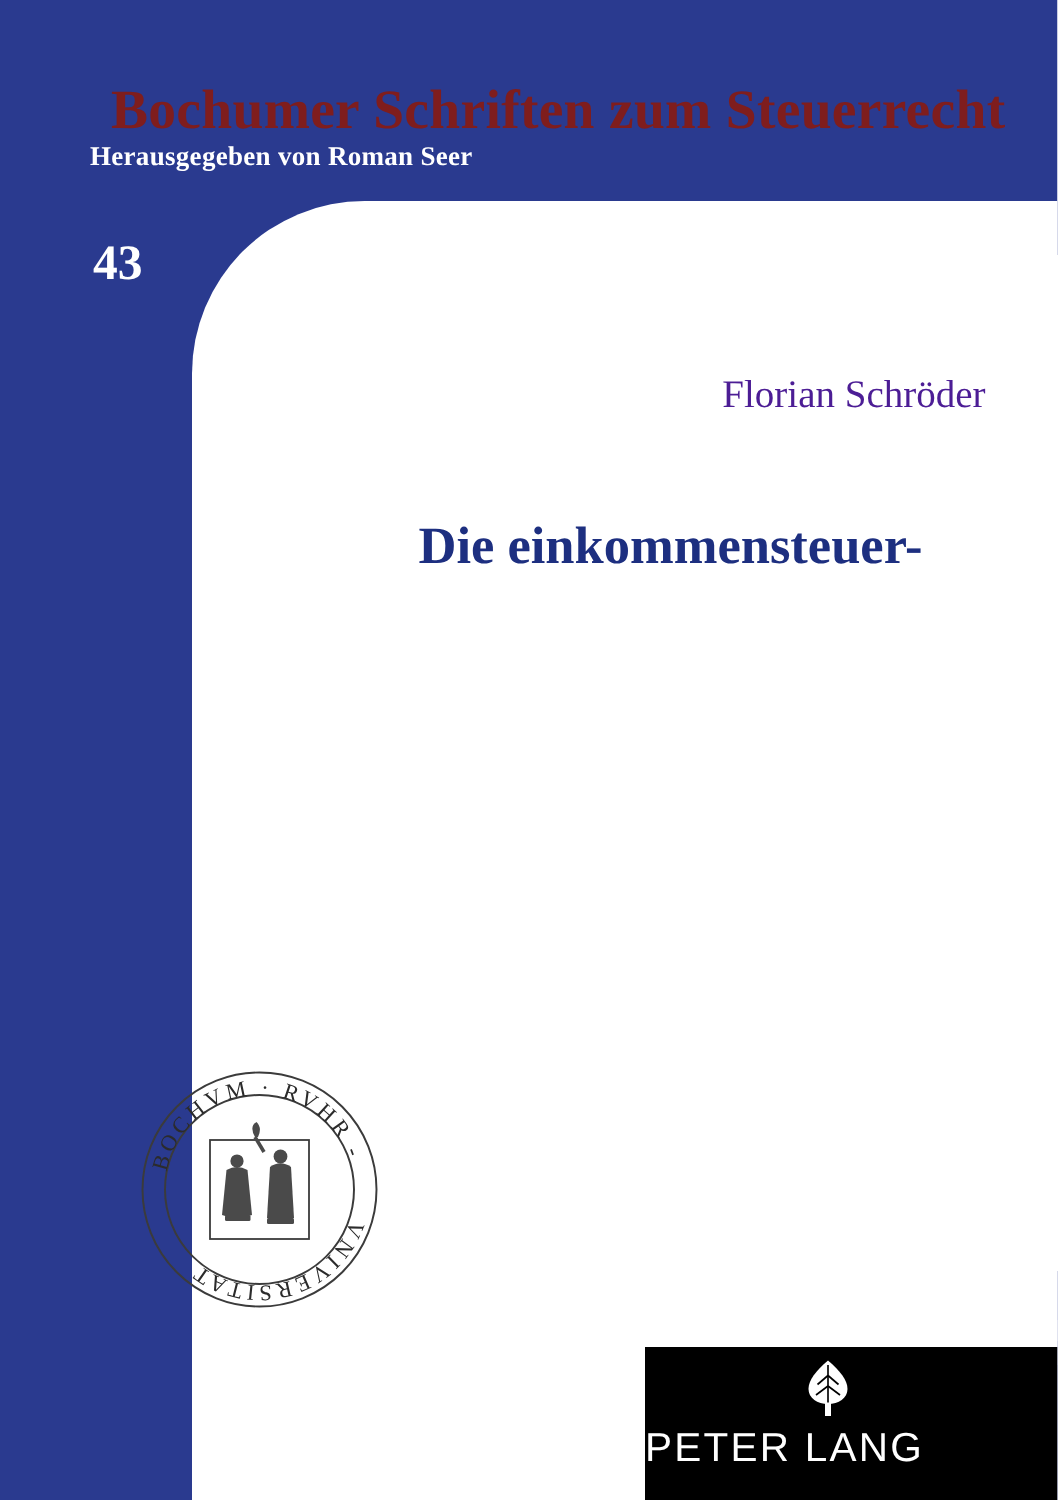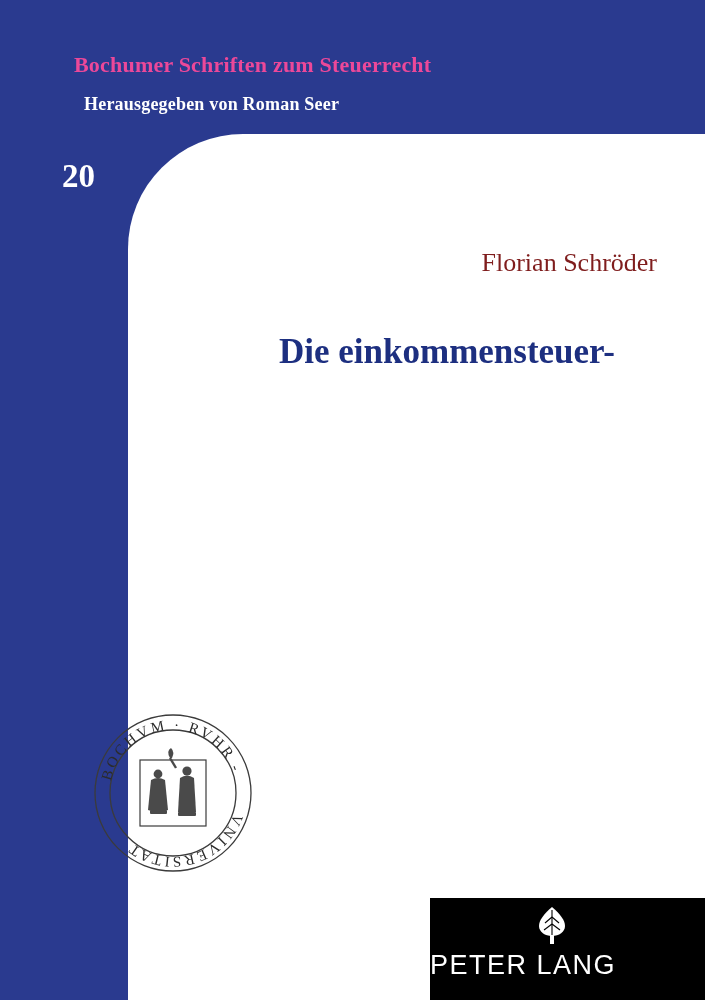--- a/index.html
+++ b/index.html
@@ -39,30 +39,30 @@
     top: 0;
     width: 705px;
     height: 140px;
     z-index: 4;
   }
   .series-title {
     position: absolute;
     left: 74px;
     top: 52px;
     width: 600px;
-    color: #ec4899;
-    font-family: "Liberation Serif", serif;
-    font-weight: bold;
-    font-size: 22px;
+    color: #7f1d1d;
+    font-family: "Liberation Serif", serif;
+    font-weight: bold;
+    font-size: 37px;
     letter-spacing: 0.2px;
     white-space: nowrap;
   }
   .series-editor {
     position: absolute;
-    left: 84px;
+    left: 60px;
     top: 94px;
     width: 600px;
     color: #ffffff;
     font-family: "Liberation Serif", serif;
     font-weight: bold;
     font-size: 18px;
     letter-spacing: 0.2px;
     white-space: nowrap;
   }
 
@@ -145,29 +145,29 @@
   .author {
     position: absolute;
     left: 0;
     top: 248px;
     width: 705px;
     padding-right: 48px;
     box-sizing: border-box;
     text-align: right;
     font-family: "Liberation Serif", serif;
     font-size: 26px;
-    color: #7f1d1d;
+    color: #4c1d95;
     z-index: 7;
   }
 
   
   .title-block {
     position: absolute;
     left: 150px;
-    top: 326px;
+    top: 338px;
     width: 510px;
     padding-right: 45px;
     box-sizing: border-box;
     text-align: right;
     color: #1d2f80;
     font-family: "Liberation Serif", serif;
     font-weight: bold;
     font-size: 35px;
     line-height: 1.46;
     z-index: 7;
@@ -196,21 +196,21 @@
 
   <div class="white-panel"></div>
   <div class="white-bottom"></div>
   <div class="bottom-white-left"></div>
 
   <div class="series-band">
     <div class="series-title">Bochumer Schriften zum Steuerrecht</div>
     <div class="series-editor">Herausgegeben von Roman Seer</div>
   </div>
 
-  <div class="volume-number">20</div>
+  <div class="volume-number">43</div>
 
   <div class="author">Florian Schröder</div>
 
   <div class="title-block">
     <span class="tline">Die einkommensteuer-</span>
   </div>
 
   <div class="seal">
     <svg viewBox="0 0 162 202" width="162" height="202" xmlns="http://www.w3.org/2000/svg">
       <defs>

